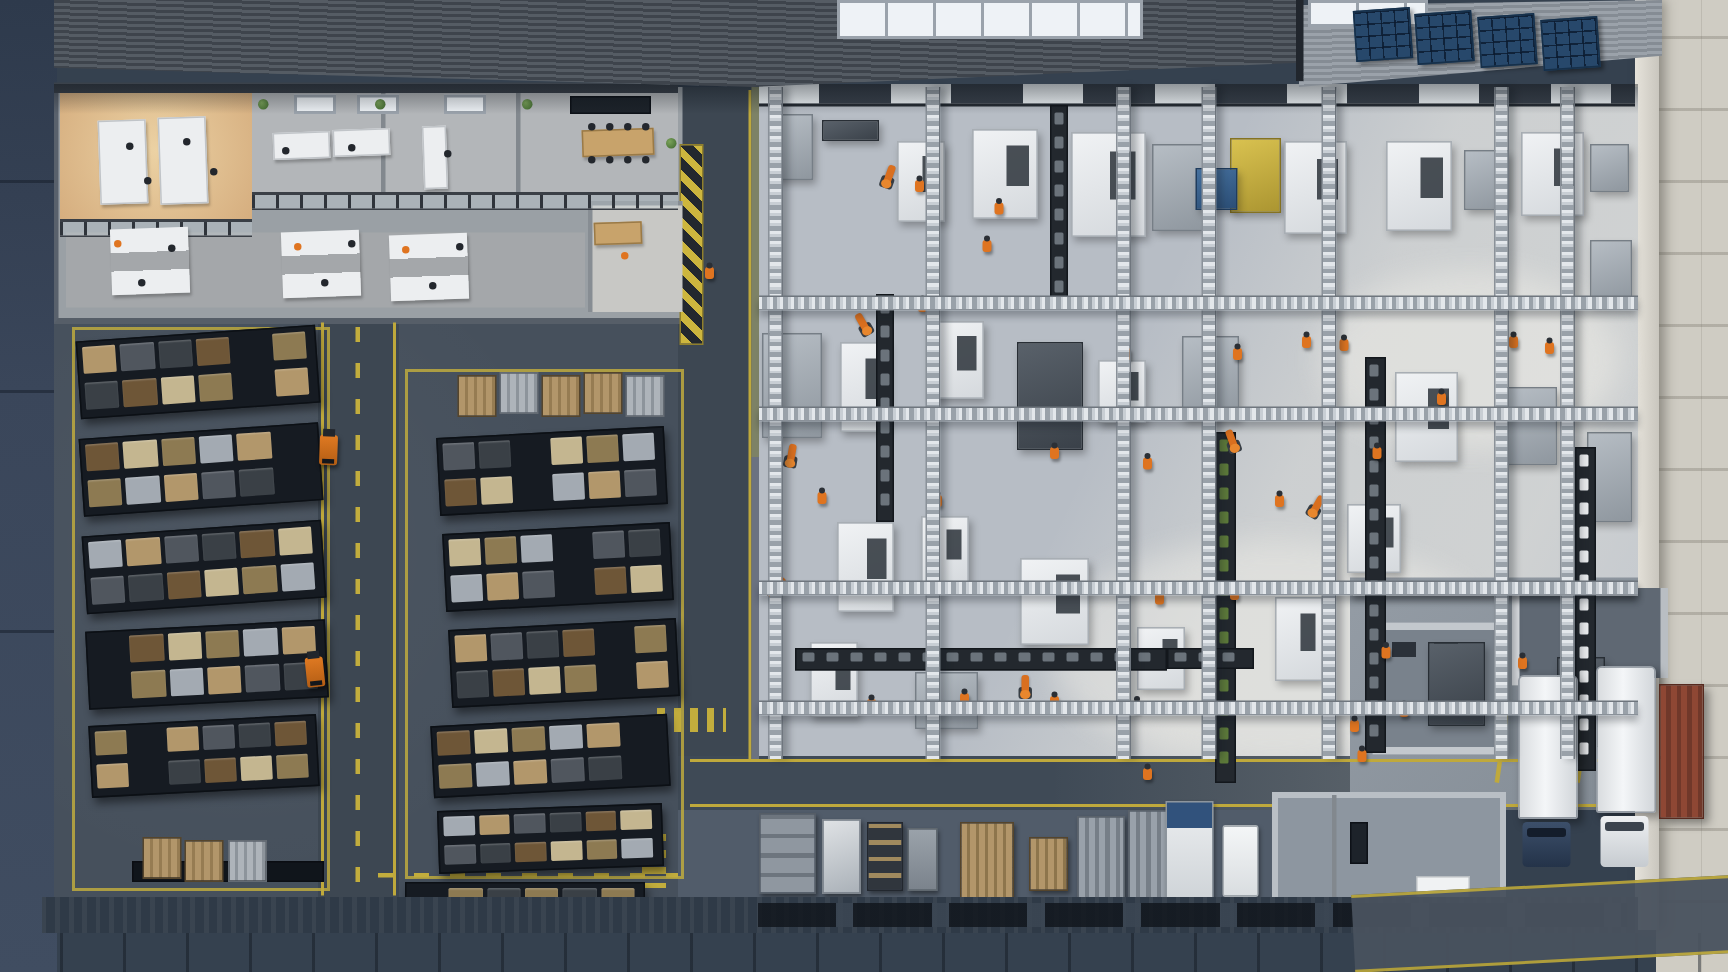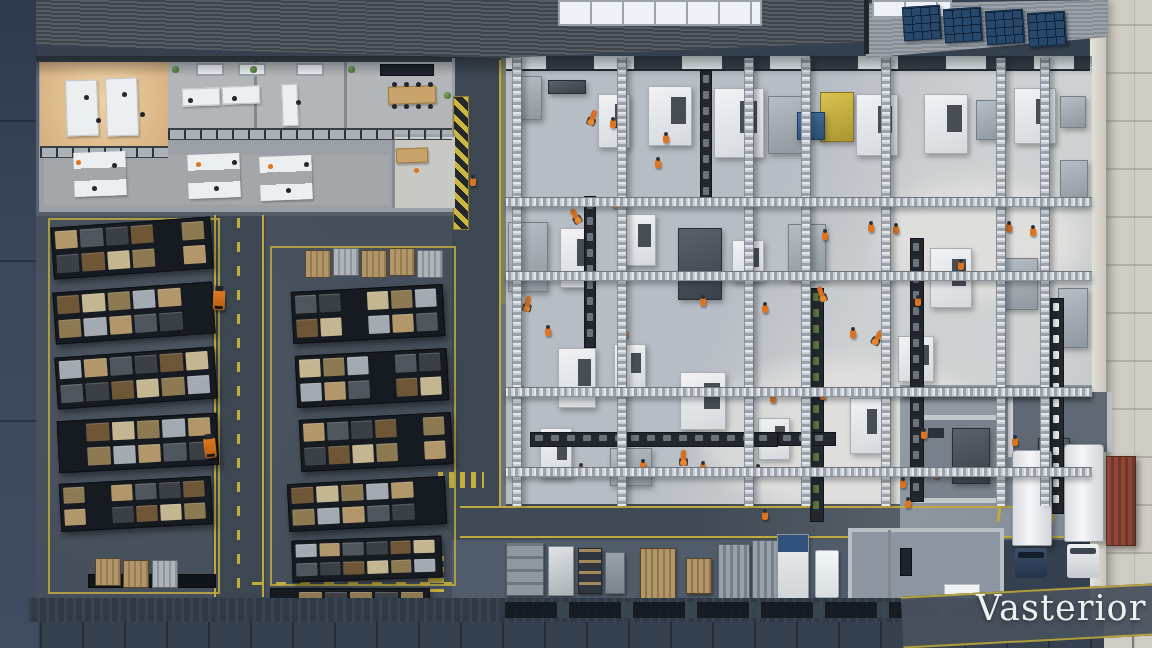--- a/index.html
+++ b/index.html
@@ -185,21 +185,20 @@
   <div class="abs dockroom2" style="left:848px;top:528px;width:148px;height:72px;"></div>
   <div class="abs room-divider" style="left:888px;top:530px;width:3px;height:68px;"></div>
   <div class="abs counter" style="left:944px;top:584px;width:34px;height:15px;"></div>
   <div class="abs tv" style="left:900px;top:548px;width:10px;height:26px;"></div>
 
   <div class="abs wall-bottom" style="left:28px;top:598px;width:1064px;height:24px;z-index:50;"></div>
   <div class="abs win-band" style="left:505px;top:602px;width:580px;height:16px;z-index:51;"></div>
   <div class="abs pave-bottom pave-bottom-seams" style="left:0;top:622px;width:1152px;height:26px;z-index:50;"></div>
   <div class="abs exit-road" style="left:902px;top:590px;width:252px;height:48px;z-index:55;"></div>
 
-  <div class="abs watermark" style="left:976px;top:588px;">Vasterior</div>
 
 <div class="abs solar" style="left: 903px; top: 6px; width: 36px; height: 32px; z-index: 63; transform: rotate(-4deg);"></div>
     <div class="abs solar" style="left: 944px; top: 8px; width: 36px; height: 32px; z-index: 63; transform: rotate(-4deg);"></div>
     <div class="abs solar" style="left: 986px; top: 10px; width: 36px; height: 32px; z-index: 63; transform: rotate(-4deg);"></div>
     <div class="abs solar" style="left: 1028px; top: 12px; width: 36px; height: 32px; z-index: 63; transform: rotate(-4deg);"></div>
     <div class="abs machine m-gray" style="left: 514px; top: 76px; width: 26px; height: 42px;"></div>
     <div class="abs machine m-dark" style="left: 548px; top: 80px; width: 36px; height: 12px;"></div>
     <div class="abs machine m-white" style="left: 598px; top: 94px; width: 30px; height: 52px;">
       <span class="m-detail" style="position: absolute;"></span>
     </div>

